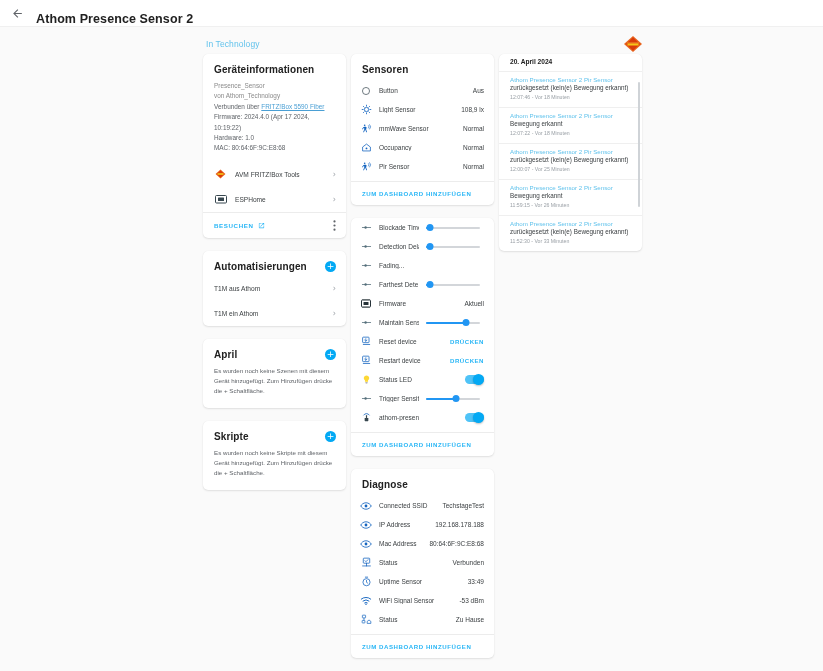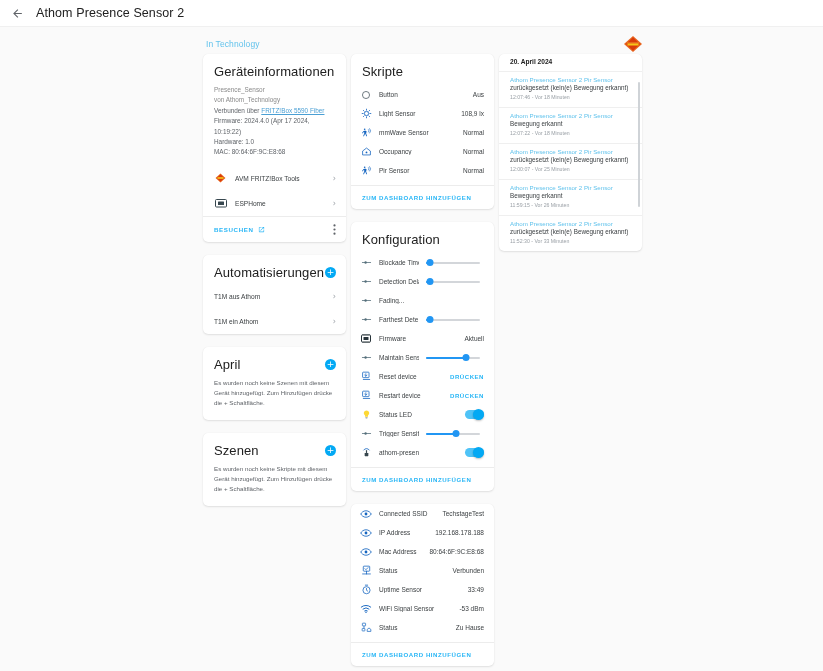--- a/index.html
+++ b/index.html
@@ -8,22 +8,23 @@
     background: #fafafa;
     font-family: "Liberation Sans", sans-serif;
     color: #212121;
     overflow: hidden;
   }
   .app { position: relative; width: 823px; height: 671px; background: #fafafa; }
 
   
   .topbar {
     position: absolute; left: 0; top: 0; width: 823px; height: 27px;
-    background: #ffffff; display: flex; align-items: center;
+    background: #ffffff; display: flex; align-items: flex-end;
     border-bottom: 1px solid #f0f0f0;
+    font-weight: bold;
   }
   .back-btn {
     width: 26px; height: 26px; margin-left: 4px;
     display: flex; align-items: center; justify-content: center;
     color: #5f6368; font-size: 13px; cursor: pointer;
   }
   .topbar-title {
     margin-left: 6px; font-size: 12.5px; color: #212121; letter-spacing: .1px;
   }
 
@@ -45,21 +46,21 @@
   .col-right  { left: 499px; top: 27px; width: 143px; }
 
   .card {
     background: #ffffff;
     border-radius: 5px;
     box-shadow: 0 1px 2px rgba(0,0,0,.10), 0 0 1px rgba(0,0,0,.08);
     margin-bottom: 13px;
     overflow: hidden;
   }
   .card-title {
-    font-size: 13px; font-weight: 400; color: #212121;
+    font-size: 10px; font-weight: 700; color: #212121;
     padding: 10px 11px 6px 11px; letter-spacing: .1px;
   }
   .card-title-row {
     display: flex; align-items: center; justify-content: space-between;
     padding: 10px 10px 4px 11px;
   }
   .card-title-row .card-title { padding: 0; }
   .plus-btn {
     width: 11px; height: 11px; border-radius: 50%;
     background: #03a9f4; color: #fff; font-size: 9px; line-height: 11px;
@@ -248,31 +249,31 @@
       <div class="card">
         <div class="card-title-row">
           <div class="card-title">April</div>
           <div class="plus-btn">+</div>
         </div>
         <div class="empty-text">Es wurden noch keine Szenen mit diesem Gerät hinzugefügt. Zum Hinzufügen drücke die + Schaltfläche.</div>
       </div>
 
       <div class="card">
         <div class="card-title-row">
-          <div class="card-title">Szenen</div>
+          <div class="card-title">Skripte</div>
           <div class="plus-btn">+</div>
         </div>
         <div class="empty-text">Es wurden noch keine Skripte mit diesem Gerät hinzugefügt. Zum Hinzufügen drücke die + Schaltfläche.</div>
       </div>
     </div>
 
     <div class="col col-mid">
 
       <div class="card">
-        <div class="card-title">Skripte</div>
+        <div class="card-title">Sensoren</div>
         <div style="padding-bottom:5px">
           <div class="ent-row">
             <span class="ent-icon">
               <svg width="10" height="10" viewBox="0 0 24 24">
                   <circle cx="12" cy="12" r="8.5" fill="none" stroke="#37474f" stroke-width="1.7"></circle>
                 </svg>
             </span>
             <span class="ent-label">Button</span>
             <span class="ent-value">Aus</span>
           </div>
@@ -328,21 +329,20 @@
                 </svg>
             </span>
             <span class="ent-label">Pir Sensor</span>
             <span class="ent-value">Normal</span>
           </div>
         </div>
         <div class="add-dash">ZUM DASHBOARD HINZUFÜGEN</div>
       </div>
 
       <div class="card" style="position:relative">
-        <div class="card-title">Konfiguration</div>
         <div style="padding-bottom:5px">
 
           <div class="ent-row">
             <span class="ent-icon">
               <svg width="11" height="11" viewBox="0 0 24 24">
                   <g stroke="#546e7a" stroke-width="1.7" stroke-linecap="round">
                     <path d="M3 12h18"></path>
                   </g>
                   <circle cx="10" cy="12" r="2.6" fill="#546e7a"></circle>
                 </svg>
@@ -514,20 +514,21 @@
                   <span class="tk2"></span>
                 </span>
             </span>
           </div>
         </div>
         <div class="add-dash">ZUM DASHBOARD HINZUFÜGEN</div>
 
       </div>
 
       <div class="card">
+        <div class="card-title">Diagnose</div>
         <div style="padding-bottom:5px">
           <div class="ent-row">
             <span class="ent-icon">
               <svg width="12" height="12" viewBox="0 0 24 24">
                   <path d="M12 5.5C6.5 5.5 2.7 9.6 1.5 12c1.2 2.4 5 6.5 10.5 6.5S21.3 14.4 22.5 12C21.3 9.6 17.5 5.5 12 5.5z" fill="none" stroke="#1565c0" stroke-width="1.7"></path>
                   <circle cx="12" cy="12" r="2.8" fill="#1565c0"></circle>
                 </svg>
             </span>
             <span class="ent-label">Connected SSID</span>
             <span class="ent-value">TechstageTest</span>

